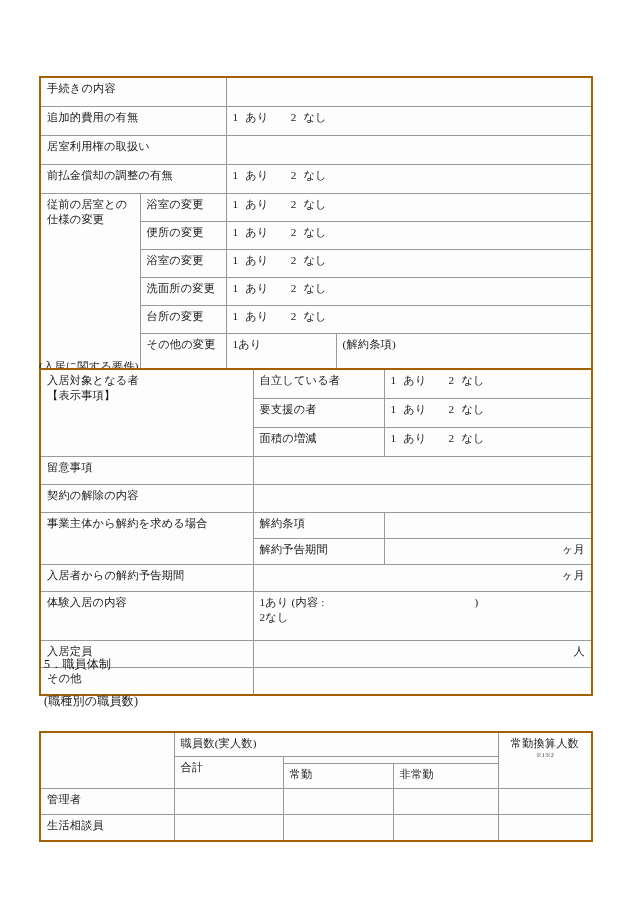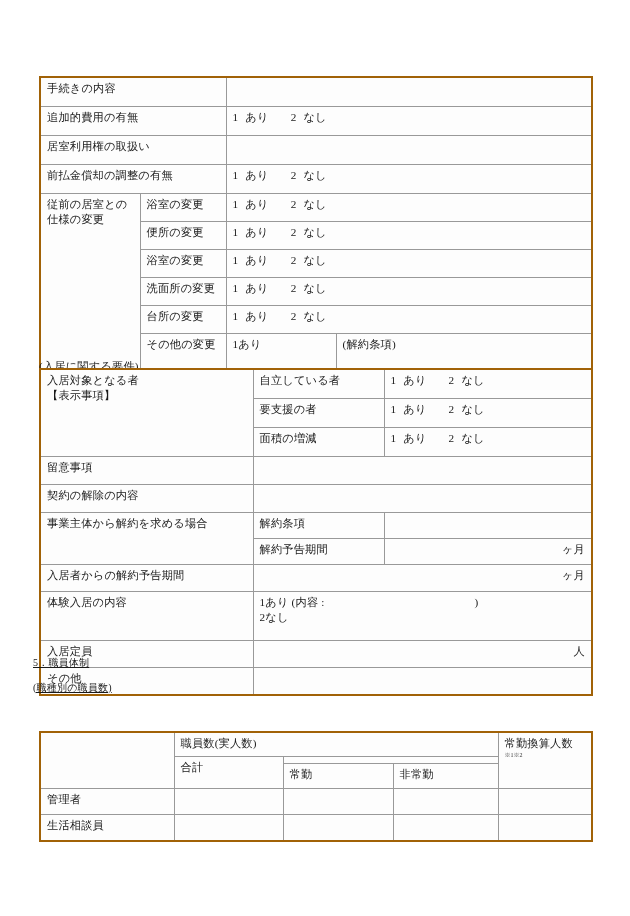--- a/index.html
+++ b/index.html
@@ -66,51 +66,50 @@
     letter-spacing: 0.2px;
   }
   #table-occupancy-requirements {
     position: absolute;
     left: 39px;
     top: 368px;
     width: 552px;
   }
   #section-staffing {
     position: absolute;
-    left: 33px;
+    left: 44px;
     top: 655px;
     width: 566px;
-    font-size: 10px;
+    font-size: 12px;
     line-height: 1.55;
     letter-spacing: 0.2px;
-    text-decoration: underline;
   }
   #section-staffing .note-indent {
     display: block;
     padding-left: 12px;
   }
   #label-staff-by-type {
-    margin-top: 9px;
+    margin-top: 18px;
   }
   #table-staff-count {
     position: absolute;
     left: 39px;
     top: 731px;
     width: 552px;
   }
 
   .sup-note {
     display: block;
     font-size: 6px;
     line-height: 1.1;
     letter-spacing: 0;
     margin-top: 1px;
     color: #333333;
   }
-  .hdr-center { text-align: left; }
+  .hdr-center { text-align: center; }
 </style>
 </head>
 <body>
 
 <div class="page">
 
   <table class="form" id="table-procedure-changes">
     <colgroup>
       <col style="width:100px">
       <col style="width:86px">

